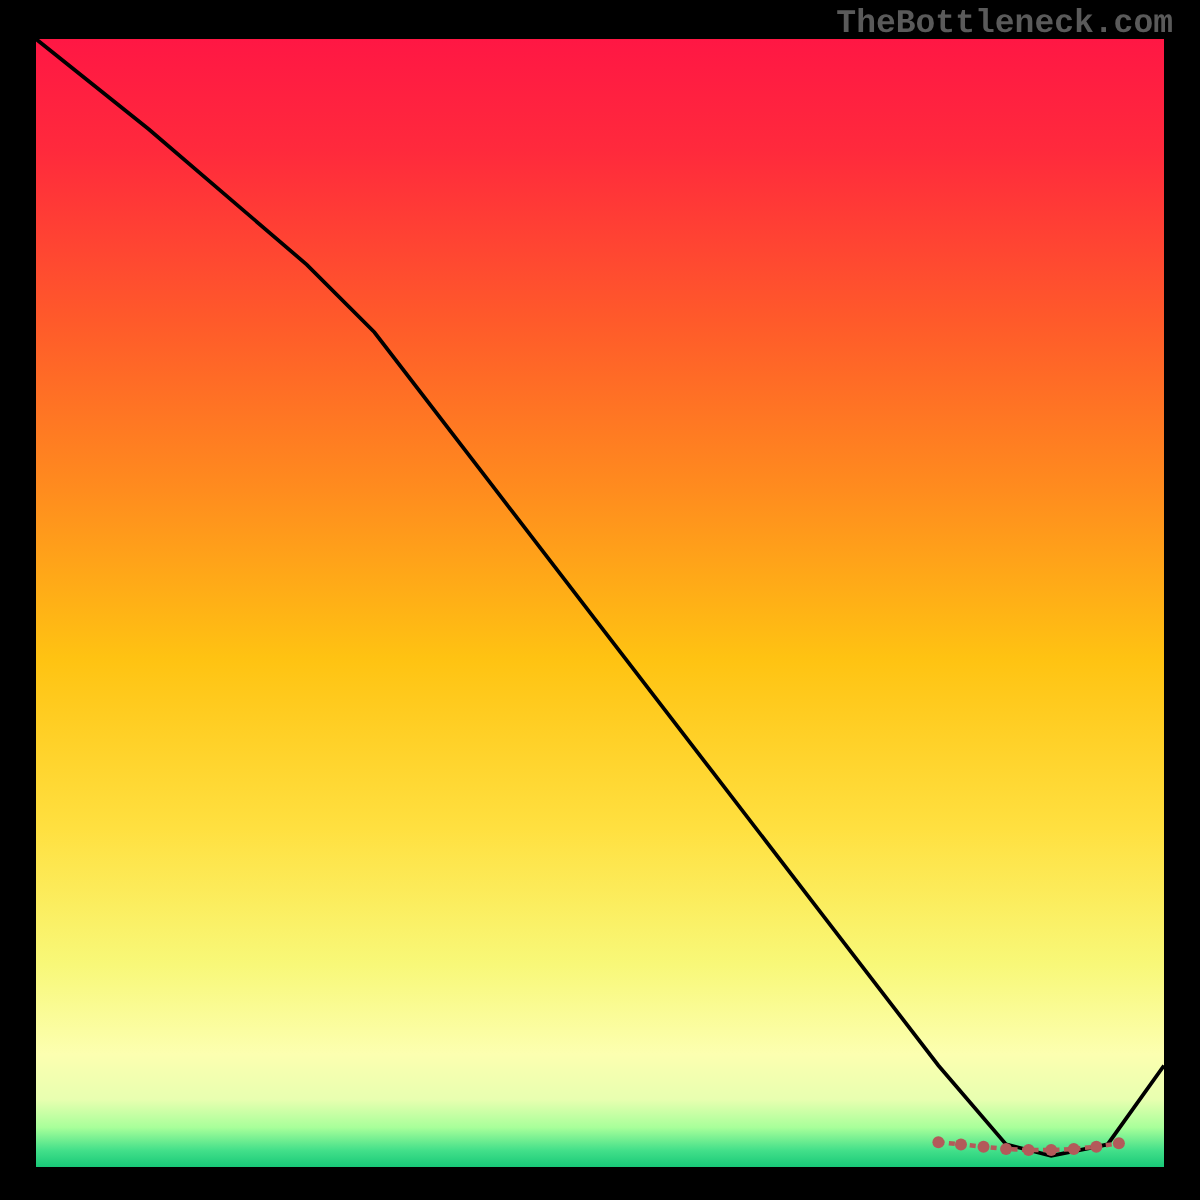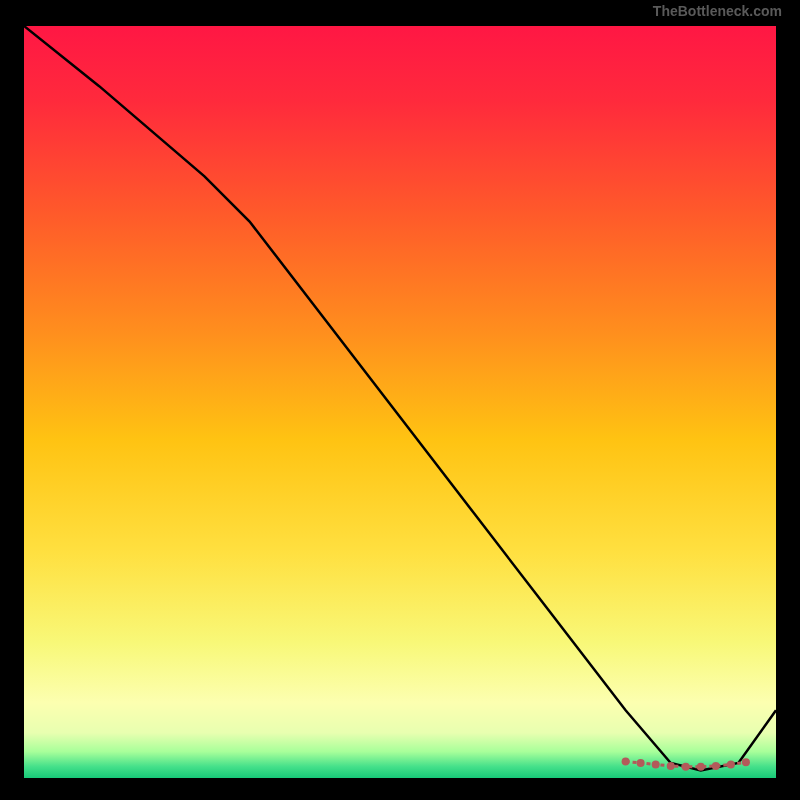--- a/index.html
+++ b/index.html
@@ -9,23 +9,23 @@
     background: #000000;
     font-family: Arial, Helvetica, sans-serif;
     position: relative;
     overflow: hidden;
   }
   .watermark {
     position: absolute;
     top: 3px;
     right: 18px;
     color: #5a5a5a;
-    font-size: 14px;
+    font-size: 22px;
     font-weight: bold;
-    font-family: Liberation Sans, sans-serif;
+    font-family: Liberation Mono, monospace;
     z-index: 10;
   }
   .plot-wrap {
     position: absolute;
     left: 24px;
     top: 26px;
     width: 752px;
     height: 752px;
     background: transparent;
   }

